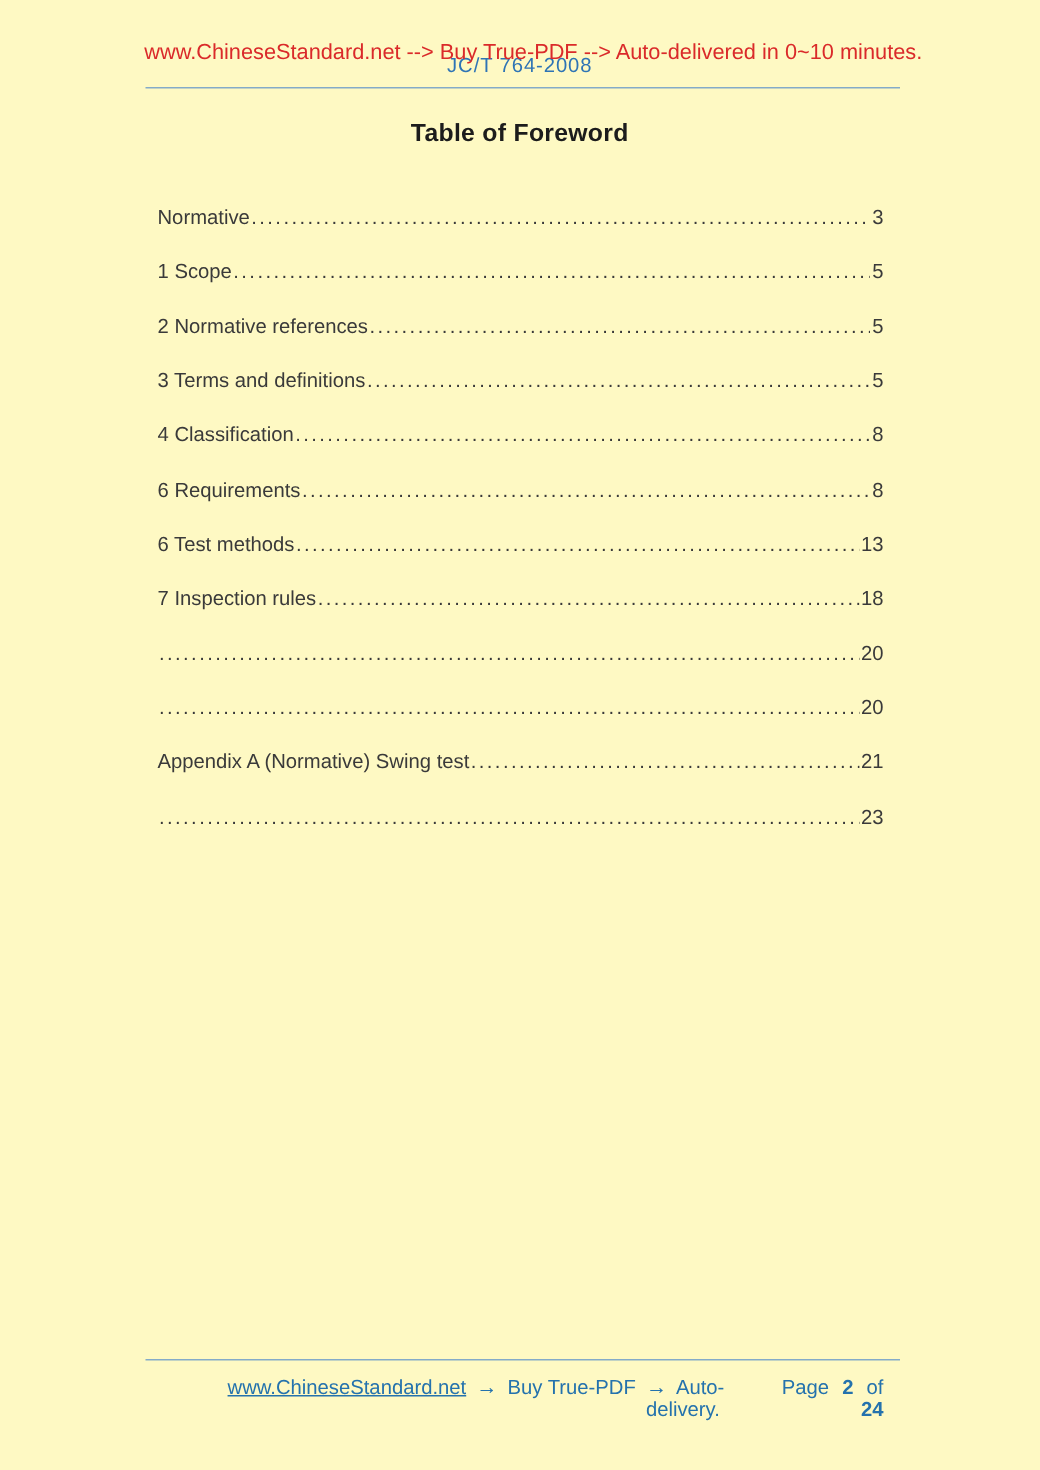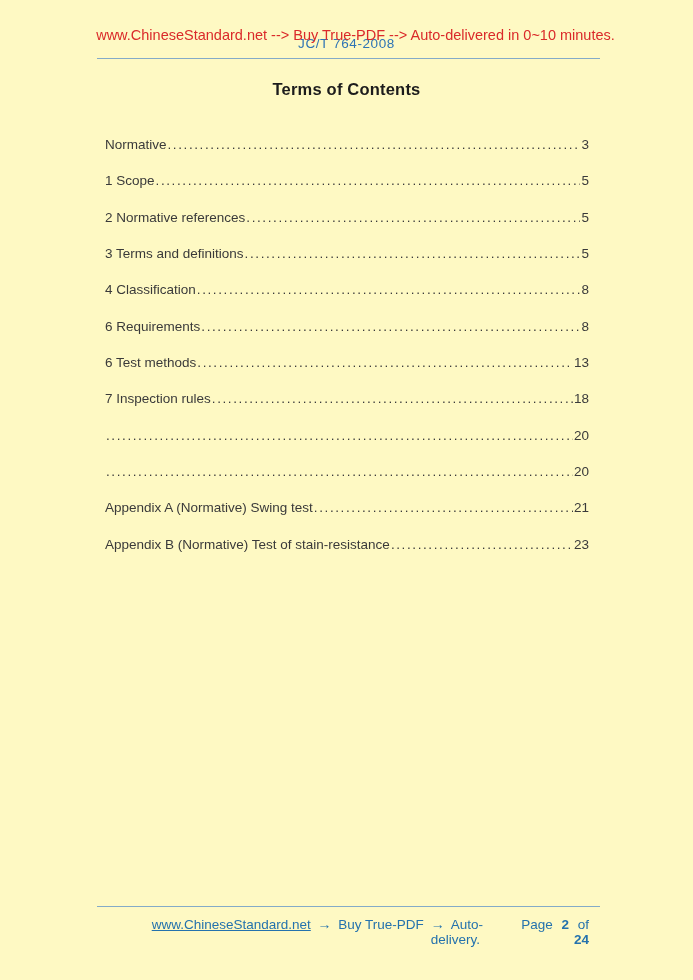--- a/index.html
+++ b/index.html
@@ -98,21 +98,21 @@
 </style>
 </head>
 <body>
 
 <div class="page">
 
   <span class="watermark">JC/T 764-2008</span>
   <span class="banner-text">www.ChineseStandard.net --&gt; Buy True-PDF --&gt; Auto-delivered in 0~10 minutes.</span>
   <div class="rule header-rule"></div>
 
-  <h1 class="title">Terms of Contents</h1>
+  <h1 class="title">Table of Foreword</h1>
 
   <div class="toc">
 
       <div class="toc-row">
         <span class="toc-label">Normative</span>
         <span class="toc-leader">............................................................................................................................................................................................................................</span>
         <span class="toc-page">3</span>
       </div>
 
       <div class="toc-row">
@@ -167,21 +167,20 @@
         <span class="toc-page">20</span>
       </div>
 
       <div class="toc-row">
         <span class="toc-label">Appendix A (Normative) Swing test</span>
         <span class="toc-leader">............................................................................................................................................................................................................................</span>
         <span class="toc-page">21</span>
       </div>
 
       <div class="toc-row">
-        <span class="toc-label">Appendix B (Normative) Test of stain-resistance </span>
         <span class="toc-leader">............................................................................................................................................................................................................................</span>
         <span class="toc-page">23</span>
       </div>
     </div>
 
   <div class="rule footer-rule"></div>
   <div class="footer">
     <div class="footer-left">
       <a class="footer-link">www.ChineseStandard.net</a>
       <span class="arrow">→</span>

